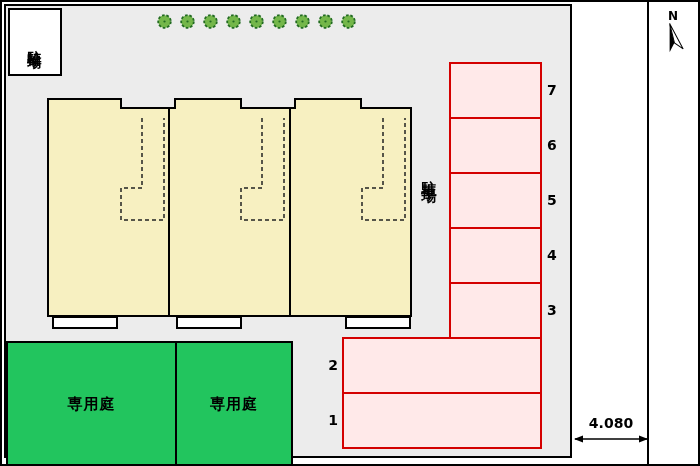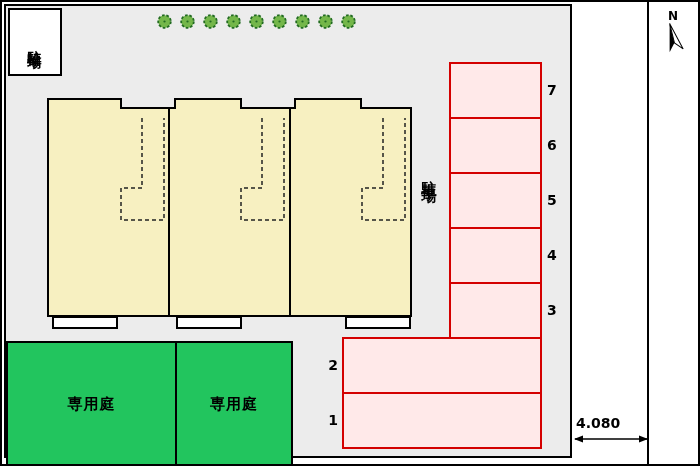--- a/index.html
+++ b/index.html
@@ -35,21 +35,21 @@
   .stall.col{left:447px;width:93px;height:57px;}
   .stall.row{left:340px;width:200px;height:57px;}
   .stall-num{font-size:14px;font-weight:bold;line-height:18px;}
   .num-right{left:545px;width:18px;text-align:left;}
   .num-left{left:320px;width:16px;text-align:right;}
   
   .parking-label{left:417px;top:166px;writing-mode:vertical-rl;text-orientation:upright;
     font-size:15px;font-weight:bold;letter-spacing:4px;}
   
   .boundary{left:645px;top:0;height:462px;width:0;border-left:2px solid #000;}
-  .dim-text{left:574px;top:413px;width:70px;font-size:14px;font-weight:bold;}
+  .dim-text{left:574px;top:413px;width:70px;text-align:center;font-size:14px;font-weight:bold;}
   .dim-arrow{left:571px;top:430px;}
   .compass{left:653px;top:5px;}
 </style>
 </head>
 <body>
 
 <div class="canvas">
 
   <div class="abs site"></div>
 

